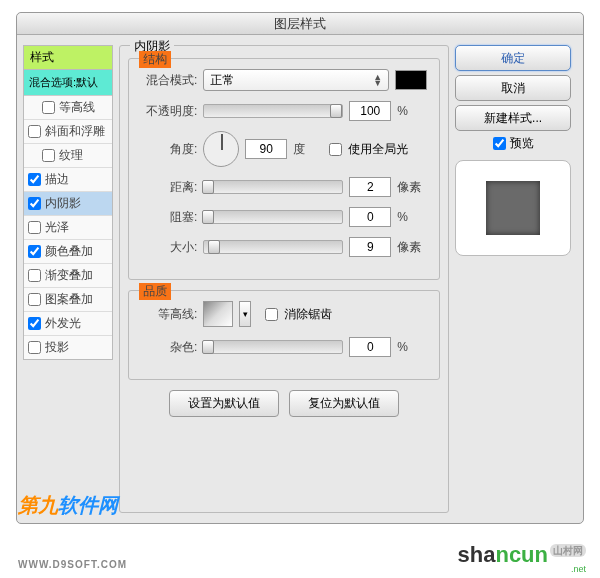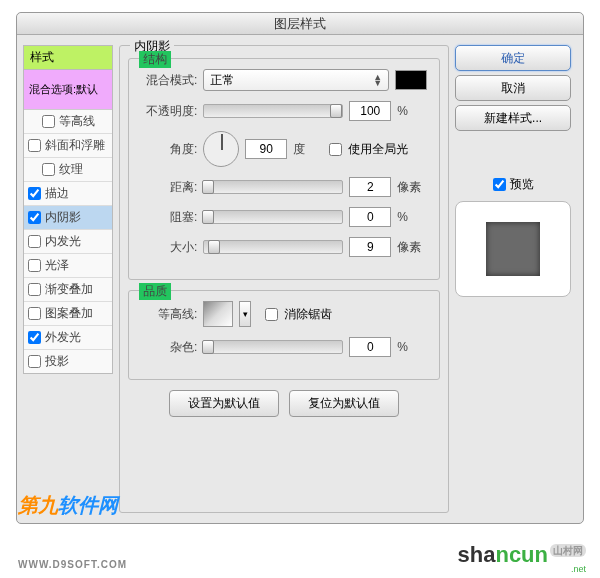--- a/index.html
+++ b/index.html
@@ -11,25 +11,25 @@
 .body { display: flex; padding: 10px 12px 10px 6px; height: calc(100% - 22px); gap: 6px; }
 
 .styles-col { width: 92px; }
 .styles-hdr { background: #bef264; border: 1px solid #bbb; padding: 3px 6px; font-size: 12px; }
 .styles-list { border: 1px solid #bbb; border-top: none; background: #f9f9f9; height: auto; }
 .row { display: flex; align-items: center; padding: 3px 4px; border-bottom: 1px solid #ddd; font-size: 12px; color: #444; cursor: default; }
 .row:last-child { border-bottom: none; }
 .row.indent { padding-left: 18px; }
 .row.selected { background: #bcd7f0; }
 .row input[type=checkbox] { margin-right: 4px; }
-.blend-row { background: #f0abfc; padding: 12px 5px; border-bottom: 1px solid #ccc; font-size: 11px; }
+.blend-row { background: #5eead4; padding: 5px 5px; border-bottom: 1px solid #ccc; font-size: 11px; }
 
 .center { flex: 1; }
 .fieldset { border: 1px solid #bbb; border-radius: 3px; padding: 10px 12px 12px; margin-bottom: 10px; background: #e8e8e8; position: relative; }
-.legend { position: absolute; top: -8px; left: 10px; background: #22c55e; padding: 0 4px; font-size: 12px; color: #444; }
+.legend { position: absolute; top: -8px; left: 10px; background: #f97316; padding: 0 4px; font-size: 12px; color: #444; }
 .outer-fs { border: 1px solid #bbb; padding: 12px 8px 8px; border-radius: 3px; position: relative; height: 100%; }
 .outer-legend { position: absolute; top: -8px; left: 10px; background: #e8e8e8; padding: 0 4px; font-size: 12px; }
 
 .frow { display: flex; align-items: center; margin-bottom: 10px; gap: 6px; }
 .flabel { width: 56px; text-align: right; font-size: 12px; color: #444; }
 .select { flex: 1; height: 22px; background: linear-gradient(#fff,#eee); border: 1px solid #999; border-radius: 3px; display: flex; align-items: center; padding: 0 6px; justify-content: space-between; }
 .sel-arrows { font-size: 9px; line-height: 6px; color: #555; display: flex; flex-direction: column; }
 .swatch { width: 32px; height: 20px; background: #000; border: 1px solid #999; }
 
 .slider { width: 140px; height: 14px; background: linear-gradient(#ccc,#eee); border: 1px solid #aaa; border-radius: 2px; position: relative; }
@@ -42,21 +42,21 @@
 
 .contour-box { width: 30px; height: 26px; border: 1px solid #999; background: linear-gradient(135deg,#888 0%,#ddd 50%,#fff 100%); position: relative; }
 .contour-btn { width: 12px; height: 26px; border: 1px solid #999; background: linear-gradient(#fff,#ddd); display: flex; align-items: center; justify-content: center; font-size: 9px; }
 
 .btn-row { display: flex; gap: 10px; margin-top: 6px; justify-content: center; }
 .flatbtn { padding: 4px 18px; background: linear-gradient(#fdfdfd,#dedede); border: 1px solid #999; border-radius: 4px; font-size: 12px; cursor: pointer; }
 
 .right-col { width: 118px; display: flex; flex-direction: column; gap: 4px; }
 .rbtn { height: 26px; background: linear-gradient(#fdfdfd,#dedede); border: 1px solid #999; border-radius: 5px; display: flex; align-items: center; justify-content: center; font-size: 12px; cursor: pointer; }
 .rbtn.primary { color: #2a5db0; border-color: #5a8ac9; box-shadow: 0 0 2px #7ab0ff; }
-.preview-chk { display: flex; align-items: center; gap: 4px; justify-content: center; font-size: 12px; margin-top: 41px; }
+.preview-chk { display: flex; align-items: center; gap: 4px; justify-content: center; font-size: 12px; }
 .preview-box { margin-top: 4px; height: 96px; background: #fff; border: 1px solid #bbb; border-radius: 8px; display: flex; align-items: center; justify-content: center; }
 .preview-inner { width: 54px; height: 54px; background: #6a6a6a; box-shadow: inset 0 0 6px rgba(0,0,0,.6); }
 
 .watermark1 { position: absolute; left: 18px; bottom: 8px; font-size: 20px; font-weight: bold; font-style: italic; }
 .wm1a { color: #ff8c00; } .wm1b { color: #1e90ff; }
 .wm1url { font-size: 10px; color: #888; font-style: normal; display: block; letter-spacing: 1px; margin-top: 40px; }
 .watermark2 { position: absolute; right: 14px; bottom: 10px; font-size: 22px; font-weight: bold; }
 .wm2a { color: #333; } .wm2b { color: #3cb043; }
 .wm2tag { font-size: 10px; color: #999; background: #ddd; padding: 1px 3px; border-radius: 6px; margin-left: 2px; vertical-align: super; }
 .wm2url { position: absolute; right: 14px; bottom: 4px; font-size: 9px; color: #3cb043; }
@@ -88,25 +88,25 @@
             <div class="row">
               <input type="checkbox" checked="" style="">
               <span>描边</span>
             </div>
             <div class="row selected">
               <input type="checkbox" checked="" style="">
               <span>内阴影</span>
             </div>
             <div class="row">
               <input type="checkbox" style="">
-              <span>内发光</span>
-            </div>
-            <div class="row">
-              <input type="checkbox" style="">
               <span>光泽</span>
+            </div>
+            <div class="row">
+              <input type="checkbox" checked="" style="">
+              <span>颜色叠加</span>
             </div>
             <div class="row">
               <input type="checkbox" style="">
               <span>渐变叠加</span>
             </div>
             <div class="row">
               <input type="checkbox" style="">
               <span>图案叠加</span>
             </div>
             <div class="row">

